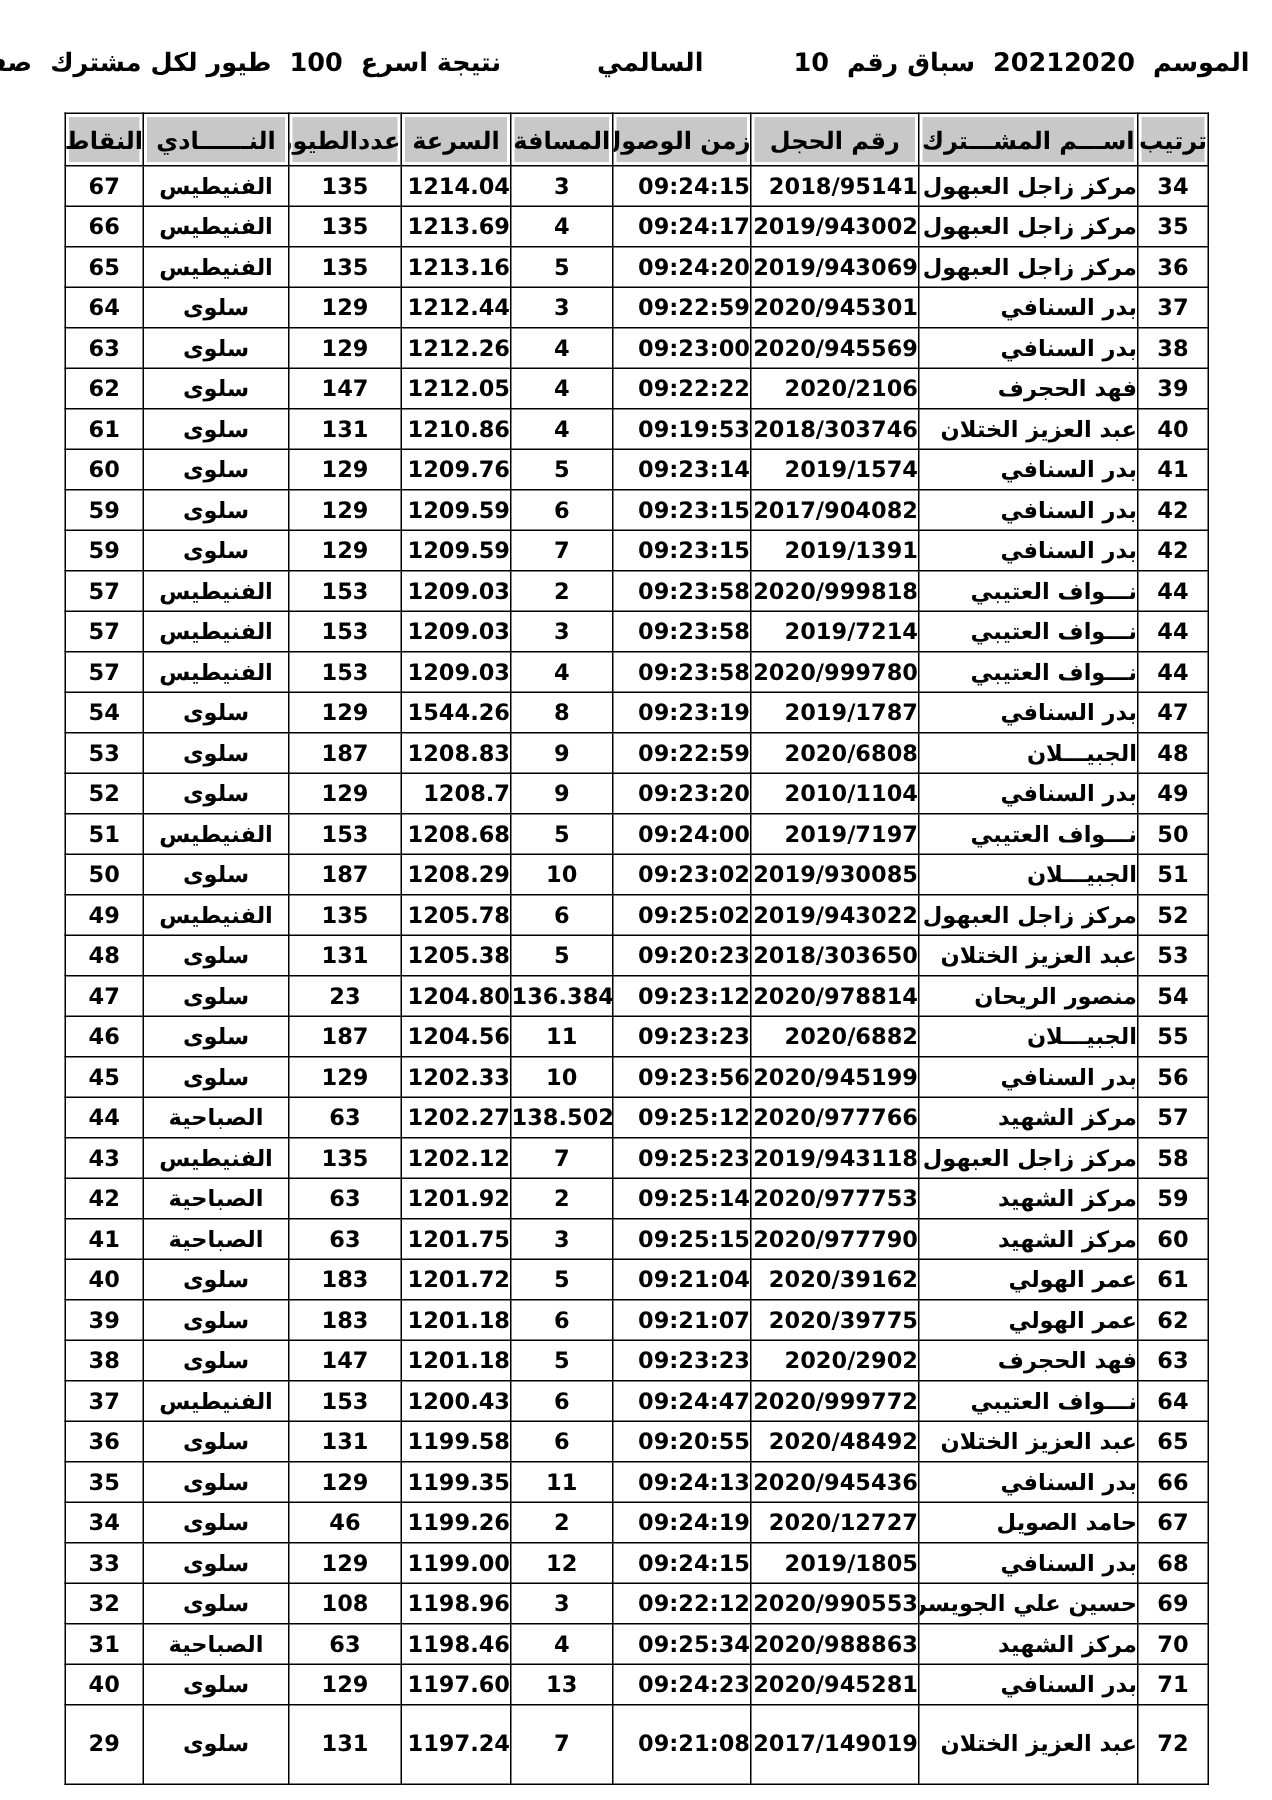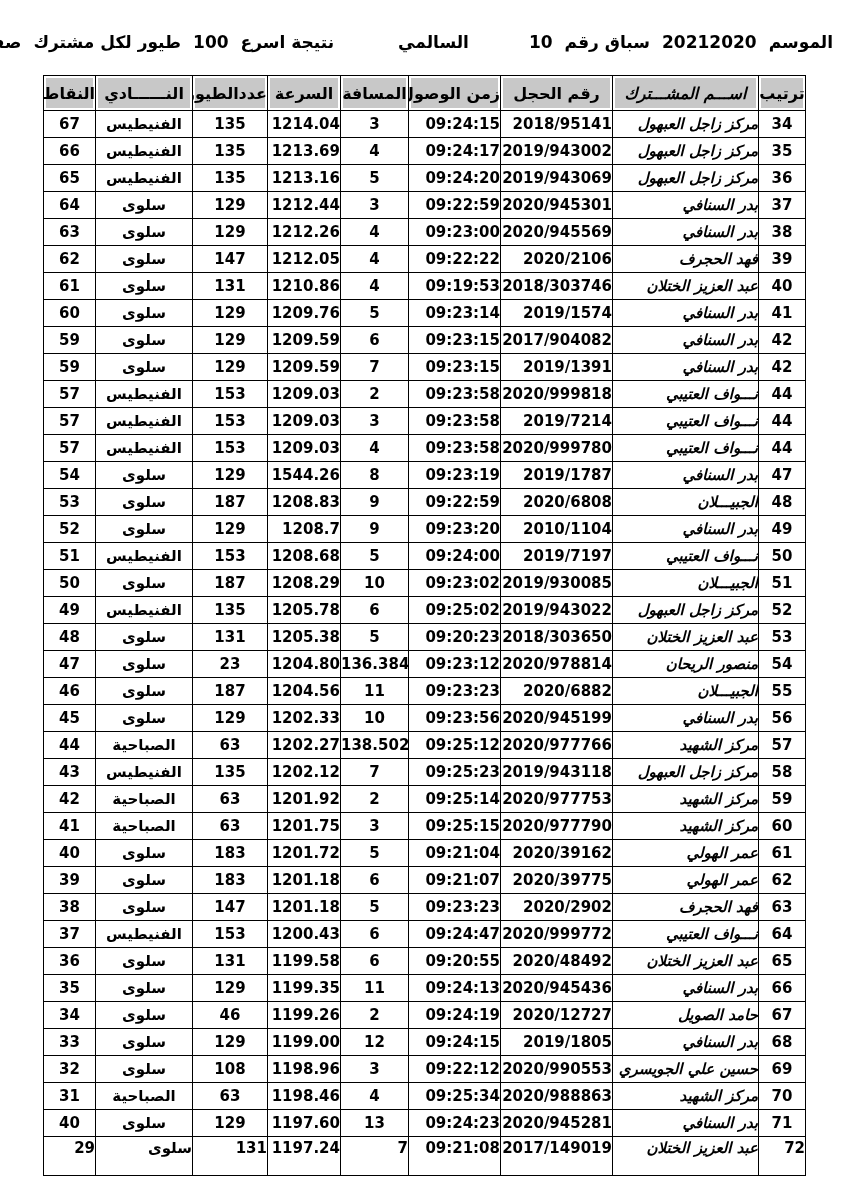--- a/index.html
+++ b/index.html
@@ -35,30 +35,30 @@
     background:#c8c8c8;
     box-shadow:inset 0 0 0 2px #ffffff;
     font-size:16px;text-align:center;
     font-weight:bold;
   }
   .results td{
     height:26px;font-size:15px;vertical-align:middle;
     font-weight:bold;background:#ffffff;
   }
   .col-rank{text-align:center;}
-  .col-name{text-align:right;padding-right:3px;font-size:14px;font-style:italic;}
+  .col-name{text-align:right;padding-right:3px;font-size:14px;}
   .col-ring{text-align:right;padding-right:4px;}
   .col-time{text-align:right;padding-right:4px;}
   .col-distance{text-align:center;font-size:14px;margin-top:48px;}
   .col-speed{text-align:right;padding-right:5px;font-size:14px;}
   .col-birds{text-align:center;}
   .col-club{text-align:center;font-size:13px;}
   .col-points{text-align:center;margin-top:48px;}
   td.num{direction:ltr;unicode-bidi:embed;}
-  tr.last-row td{height:36px;vertical-align:top;padding-top:2px;text-align:right;}
+  tr.last-row td{height:36px;vertical-align:top;padding-top:16px;}
 </style>
 </head>
 <body>
 
 <div class="page">
 
   <div class="top-line">
     <span>الموسم</span>
     <span>20212020</span>
     <span>سباق رقم</span>

